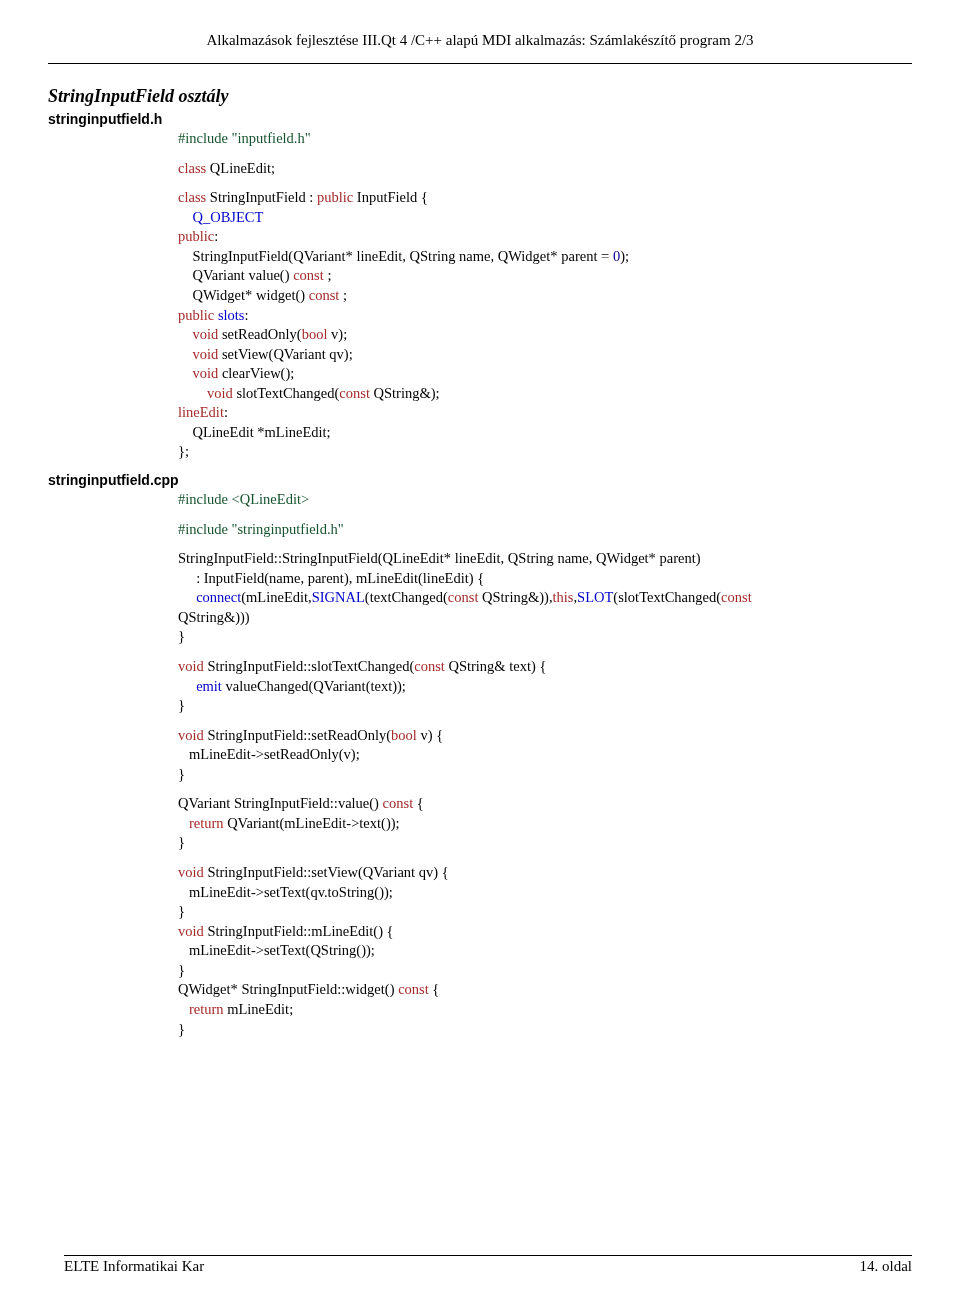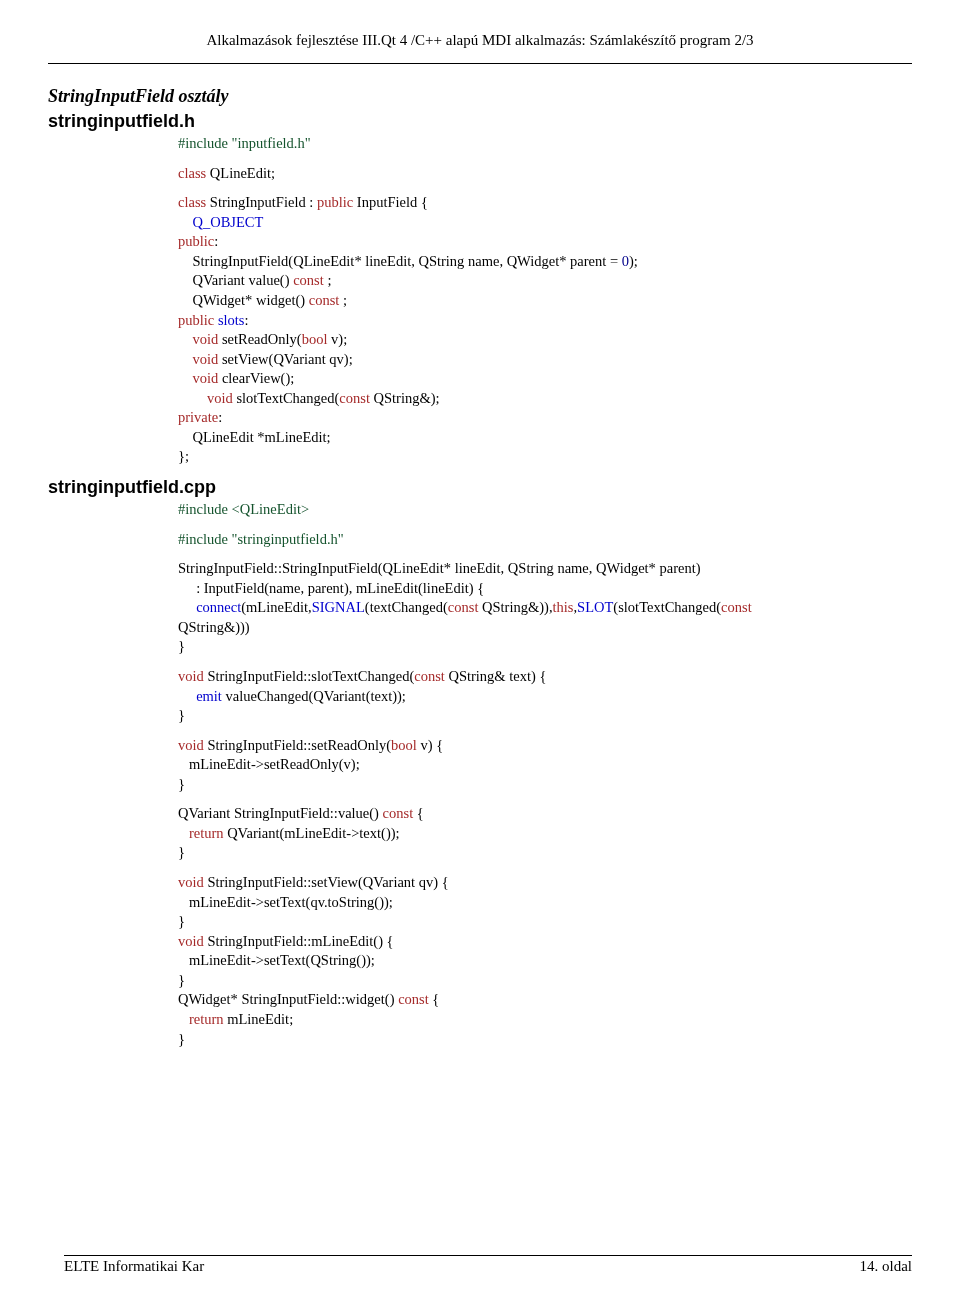--- a/index.html
+++ b/index.html
@@ -25,21 +25,21 @@
     margin-bottom: 22px;
   }
   .section-title {
     font-weight: bold;
     font-style: italic;
     font-size: 18px;
   }
   .subsection {
     font-family: Arial, Helvetica, sans-serif;
     font-weight: bold;
-    font-size: 18px;
+    font-size: 14px;
     margin: 4px 0 2px 0;
   }
   .code-block {
     font-family: "Palatino Linotype", "Book Antiqua", Palatino, serif;
     font-size: 14.5px;
     line-height: 1.35;
     white-space: pre;
     margin-left: 130px;
     margin-bottom: 10px;
   }
@@ -73,29 +73,29 @@
 
   <div class="subsection">stringinputfield.h</div>
 
   <div class="code-block"><span class="pre">#include</span> <span class="pre">"inputfield.h"</span></div>
 
   <div class="code-block"><span class="kw">class</span> <span>QLineEdit;</span></div>
 
   <div class="code-block"><span class="kw">class</span> <span>StringInputField : </span><span class="kw">public</span> <span>InputField {</span>
     <span class="qt">Q_OBJECT</span>
 <span class="kw">public</span><span>:</span>
-    <span>StringInputField(QLineEdit* lineEdit, QString name, QWidget* parent = </span><span class="num">0</span><span>);</span>
+    <span>StringInputField(QVariant* lineEdit, QString name, QWidget* parent = </span><span class="num">0</span><span>);</span>
     <span>QVariant value() </span><span class="kw">const</span><span> ;</span>
     <span>QWidget* widget() </span><span class="kw">const</span><span> ;</span>
 <span class="kw">public </span><span class="qt">slots</span><span>:</span>
     <span class="kw">void</span><span> setReadOnly(</span><span class="kw">bool</span><span> v);</span>
     <span class="kw">void</span><span> setView(QVariant qv);</span>
     <span class="kw">void</span><span> clearView();</span>
         <span class="kw">void</span><span> slotTextChanged(</span><span class="kw">const</span><span> QString&amp;);</span>
-<span class="kw">private</span><span>:</span>
+<span class="kw">lineEdit</span><span>:</span>
     <span>QLineEdit *mLineEdit;</span>
 <span>};</span></div>
 
   <div class="subsection">stringinputfield.cpp</div>
 
   <div class="code-block"><span class="pre">#include</span><span class="pre"> &lt;QLineEdit&gt;</span></div>
 
   <div class="code-block"><span class="pre">#include</span><span class="pre"> "stringinputfield.h"</span></div>
 
   <div class="code-block"><span>StringInputField::StringInputField(QLineEdit* lineEdit, QString name, QWidget* parent)</span>

